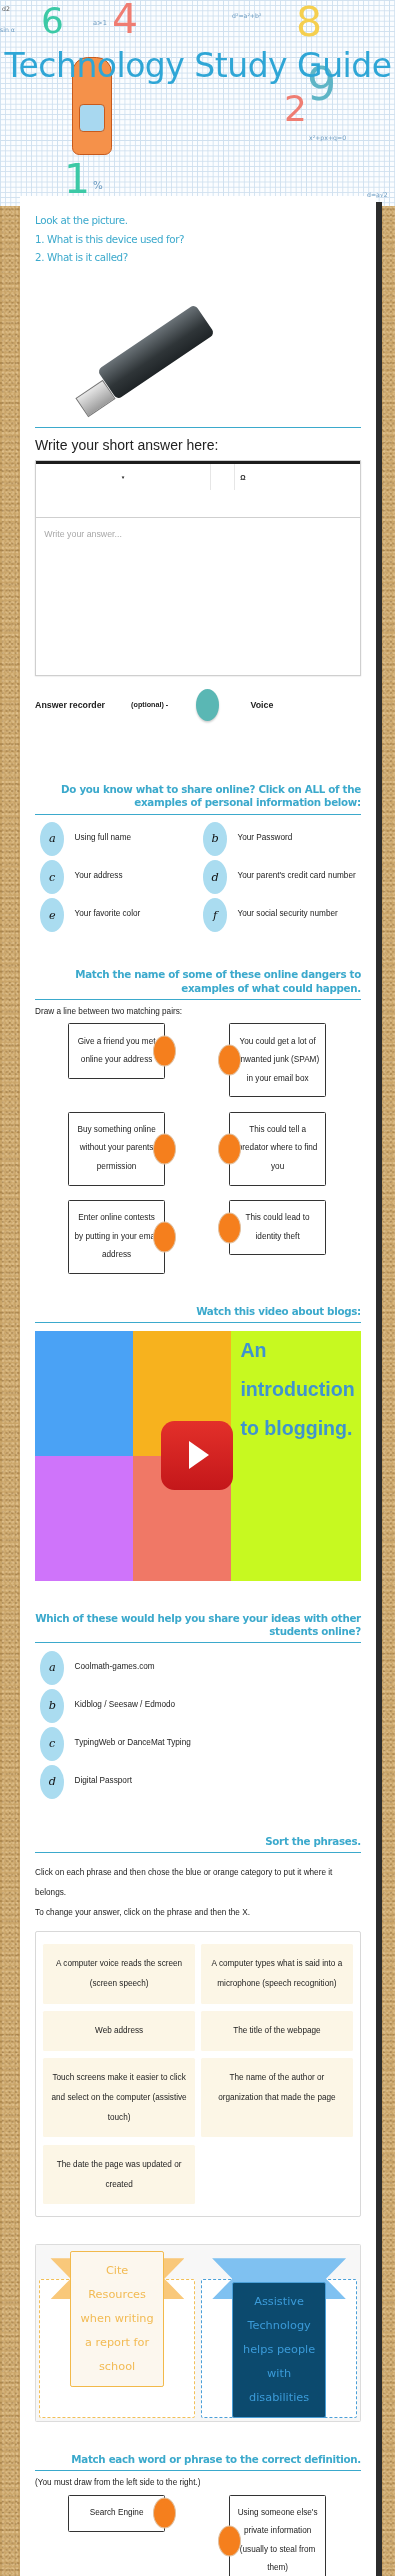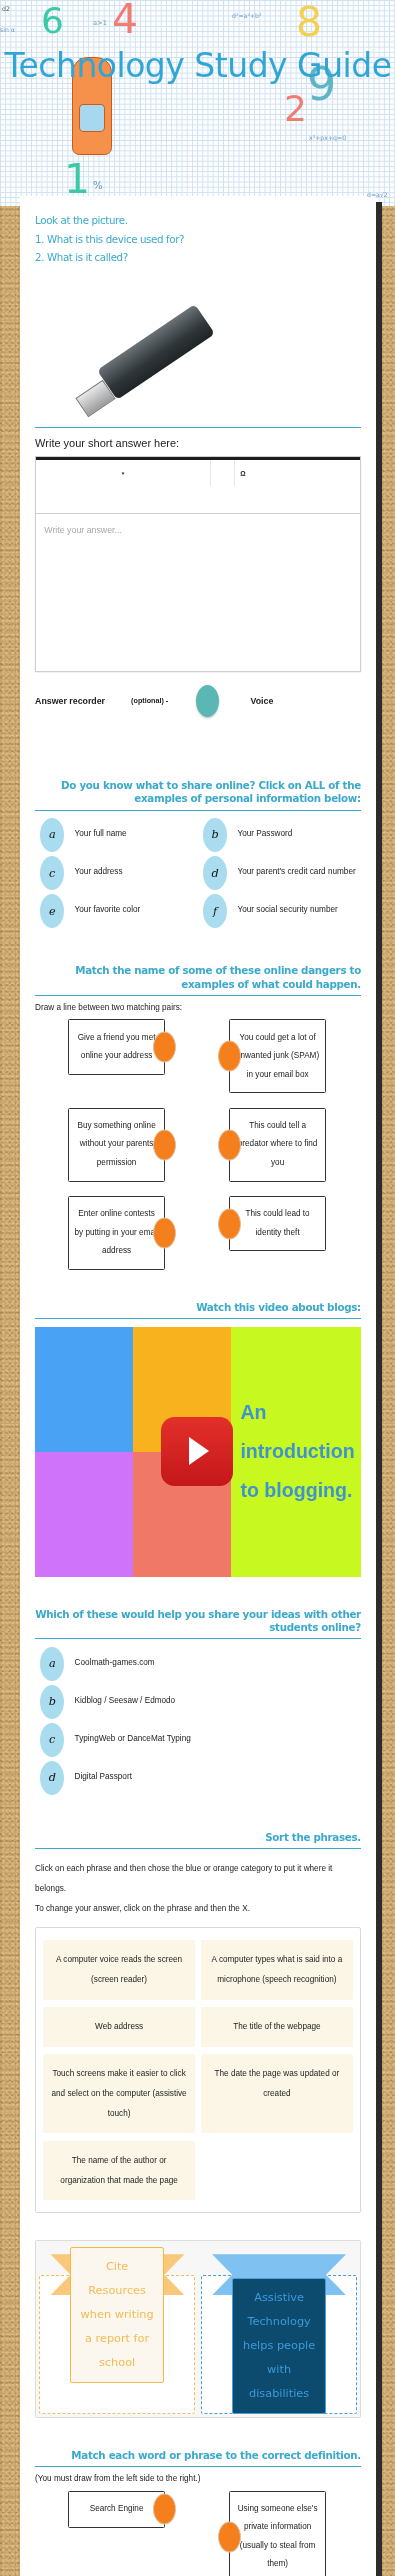--- a/index.html
+++ b/index.html
@@ -54,21 +54,21 @@
     position: absolute; left: 62px; top: 67px; width: 118px; height: 36px;
     background: linear-gradient(180deg,#6b7378,#2f3538 60%,#1f2427);
     border-radius: 5.2px; transform: rotate(-34deg);
   }
   .usb-plug {
     position: absolute; left: 44px; top: 120px; width: 33px; height: 23px;
     background: linear-gradient(180deg,#e7e7e7,#9a9a9a); border: 1px solid #777;
     transform: rotate(-34deg);
   }
   .divider { height: 0.5px; background: #3ba9cc; margin: 5.2px 0 9.3px; }
-  .label { font-size: 11px; color: #222; margin-bottom: 7.2px; }
+  .label { font-size: 14px; color: #222; margin-bottom: 7.2px; }
   .editor { border: 0.5px solid #cfcfcf; box-shadow: 0 0.5px 1.5px rgba(0,0,0,0.15); }
   .editor-top { height: 3.6px; background: #1d1d1d; }
   .toolbar { display: flex; height: 54px; border-bottom: 1px solid #cfcfcf; }
   .tb-cell { border-right: 0.5px solid #e6e6e6; height: 26px; display: flex; align-items: center; justify-content: center; font-size: 6.7px; }
   .tb-select { width: 175px; }
   .tb-blank { width: 24px; }
   .tb-omega { width: 15.5px; border-right: none; font-weight: bold; }
   .editor-body { height: 157px; padding: 10.3px 8.2px; }
   .editor-body textarea {
     width: 100%; height: 100%; border: none; outline: none; resize: none;
@@ -94,21 +94,21 @@
     position: relative; width: 97px; border: 0.5px solid #333; border-radius: 1.5px;
     padding: 8.2px 5.2px; text-align: center; font-size: 8.2px; line-height: 18.5px; background: #fff;
   }
   .dot { position: absolute; width: 23px; height: 31px; border-radius: 50%; background: #f57f1d; border: 1px solid #e0c0a0; }
   .mbox.left .dot { right: -12.4px; top: 50%; transform: translateY(-50%); }
   .mbox.right .dot { left: -12.4px; top: 50%; transform: translateY(-50%); }
   .video { position: relative; height: 250px; margin-bottom: 31px; overflow: hidden; }
   .blog-grid { display: grid; grid-template-columns: 98px 98px 1fr; grid-template-rows: 1fr 1fr; height: 100%; }
   .blog-grid .c1 { background: #4aa2f5; }
   .blog-grid .c2 { background: #f7b21e; }
-  .blog-grid .c3 { background: #c7f920; grid-row: 1 / span 2; grid-column: 3; display: flex; align-items: center; padding-left: 9.3px; }
+  .blog-grid .c3 { background: #c7f920; grid-row: 1 / span 2; grid-column: 3; display: flex; align-items: flex-start; padding-left: 9.3px; }
   .blog-grid .c4 { background: #cf74fa; }
   .blog-grid .c5 { background: #f07866; }
   .blog-caption { font-size: 19.6px; font-weight: bold; color: #3f93cf; line-height: 39px; }
   .yt-play { position: absolute; left: 126px; top: 90px; width: 72px; height: 69px; border-radius: 13.4px; background: linear-gradient(#e3302a,#c4171a); display: flex; align-items: center; justify-content: center; }
   .yt-play::after { content: ""; border-left: 20.6px solid #fff; border-top: 14.4px solid transparent; border-bottom: 14.4px solid transparent; margin-left: 4.1px; }
   .sort-instr { font-size: 8.2px; line-height: 19.6px; margin-bottom: 9.3px; margin-top: 10px; }
   .sort-pool { border: 0.5px solid #d8d8d8; border-radius: 2.1px; padding: 11.3px 7.2px 11.3px 7.2px; display: grid; grid-template-columns: 1fr 1fr; gap: 7.2px 6.2px; margin-bottom: 27px; }
   .phrase { background: #fcf6e6; padding: 10.3px 5.2px; text-align: center; font-size: 8.2px; line-height: 19.6px; border-radius: 1.5px; }
   .cats { background: #f7f7f7; border: 0.5px solid #dcdcdc; border-radius: 1.5px; height: 178px; position: relative; margin-bottom: 31px; }
   .cat-drop { position: absolute; top: 34px; width: 156px; height: 139px; border: 1px dashed; border-radius: 2.1px; background: #fff; }
@@ -179,21 +179,21 @@
         <span class="rec-btn"></span>
         <span>Voice</span>
       </div>
     </section>
 
     <section>
       <h2 class="q-heading">Do you know what to share online? Click on ALL of the examples of personal information below:</h2>
       <div class="choices">
         <div class="choice">
             <span class="bubble">a</span>
-            <span class="choice-text">Your full name</span>
+            <span class="choice-text">Using full name</span>
           </div>
         <div class="choice">
             <span class="bubble">b</span>
             <span class="choice-text">Your Password</span>
           </div>
         <div class="choice">
             <span class="bubble">c</span>
             <span class="choice-text">Your address</span>
           </div>
         <div class="choice">
@@ -268,27 +268,27 @@
       </div>
     </section>
 
     <section>
       <h2 class="q-heading">Sort the phrases.</h2>
       <div class="sort-instr">
         <div>Click on each phrase and then chose the blue or orange category to put it where it belongs.</div>
         <div>To change your answer, click on the phrase and then the X.</div>
       </div>
       <div class="sort-pool">
-        <div class="phrase">A computer voice reads the screen (screen reader)</div>
+        <div class="phrase">A computer voice reads the screen (screen speech)</div>
         <div class="phrase">A computer types what is said into a microphone (speech recognition)</div>
         <div class="phrase">Web address</div>
         <div class="phrase">The title of the webpage</div>
         <div class="phrase">Touch screens make it easier to click and select on the computer (assistive touch)</div>
+        <div class="phrase">The name of the author or organization that made the page</div>
         <div class="phrase">The date the page was updated or created</div>
-        <div class="phrase">The name of the author or organization that made the page</div>
       </div>
       <div class="cats">
         <div class="cat-drop orange"></div>
         <div class="cat-drop blue"></div>
         <div class="ribbon orange"></div>
         <div class="ribbon blue"></div>
         <div class="cat-card orange">Cite Resources when writing a report for school</div>
         <div class="cat-card blue">Assistive Technology helps people with disabilities</div>
       </div>
     </section>

